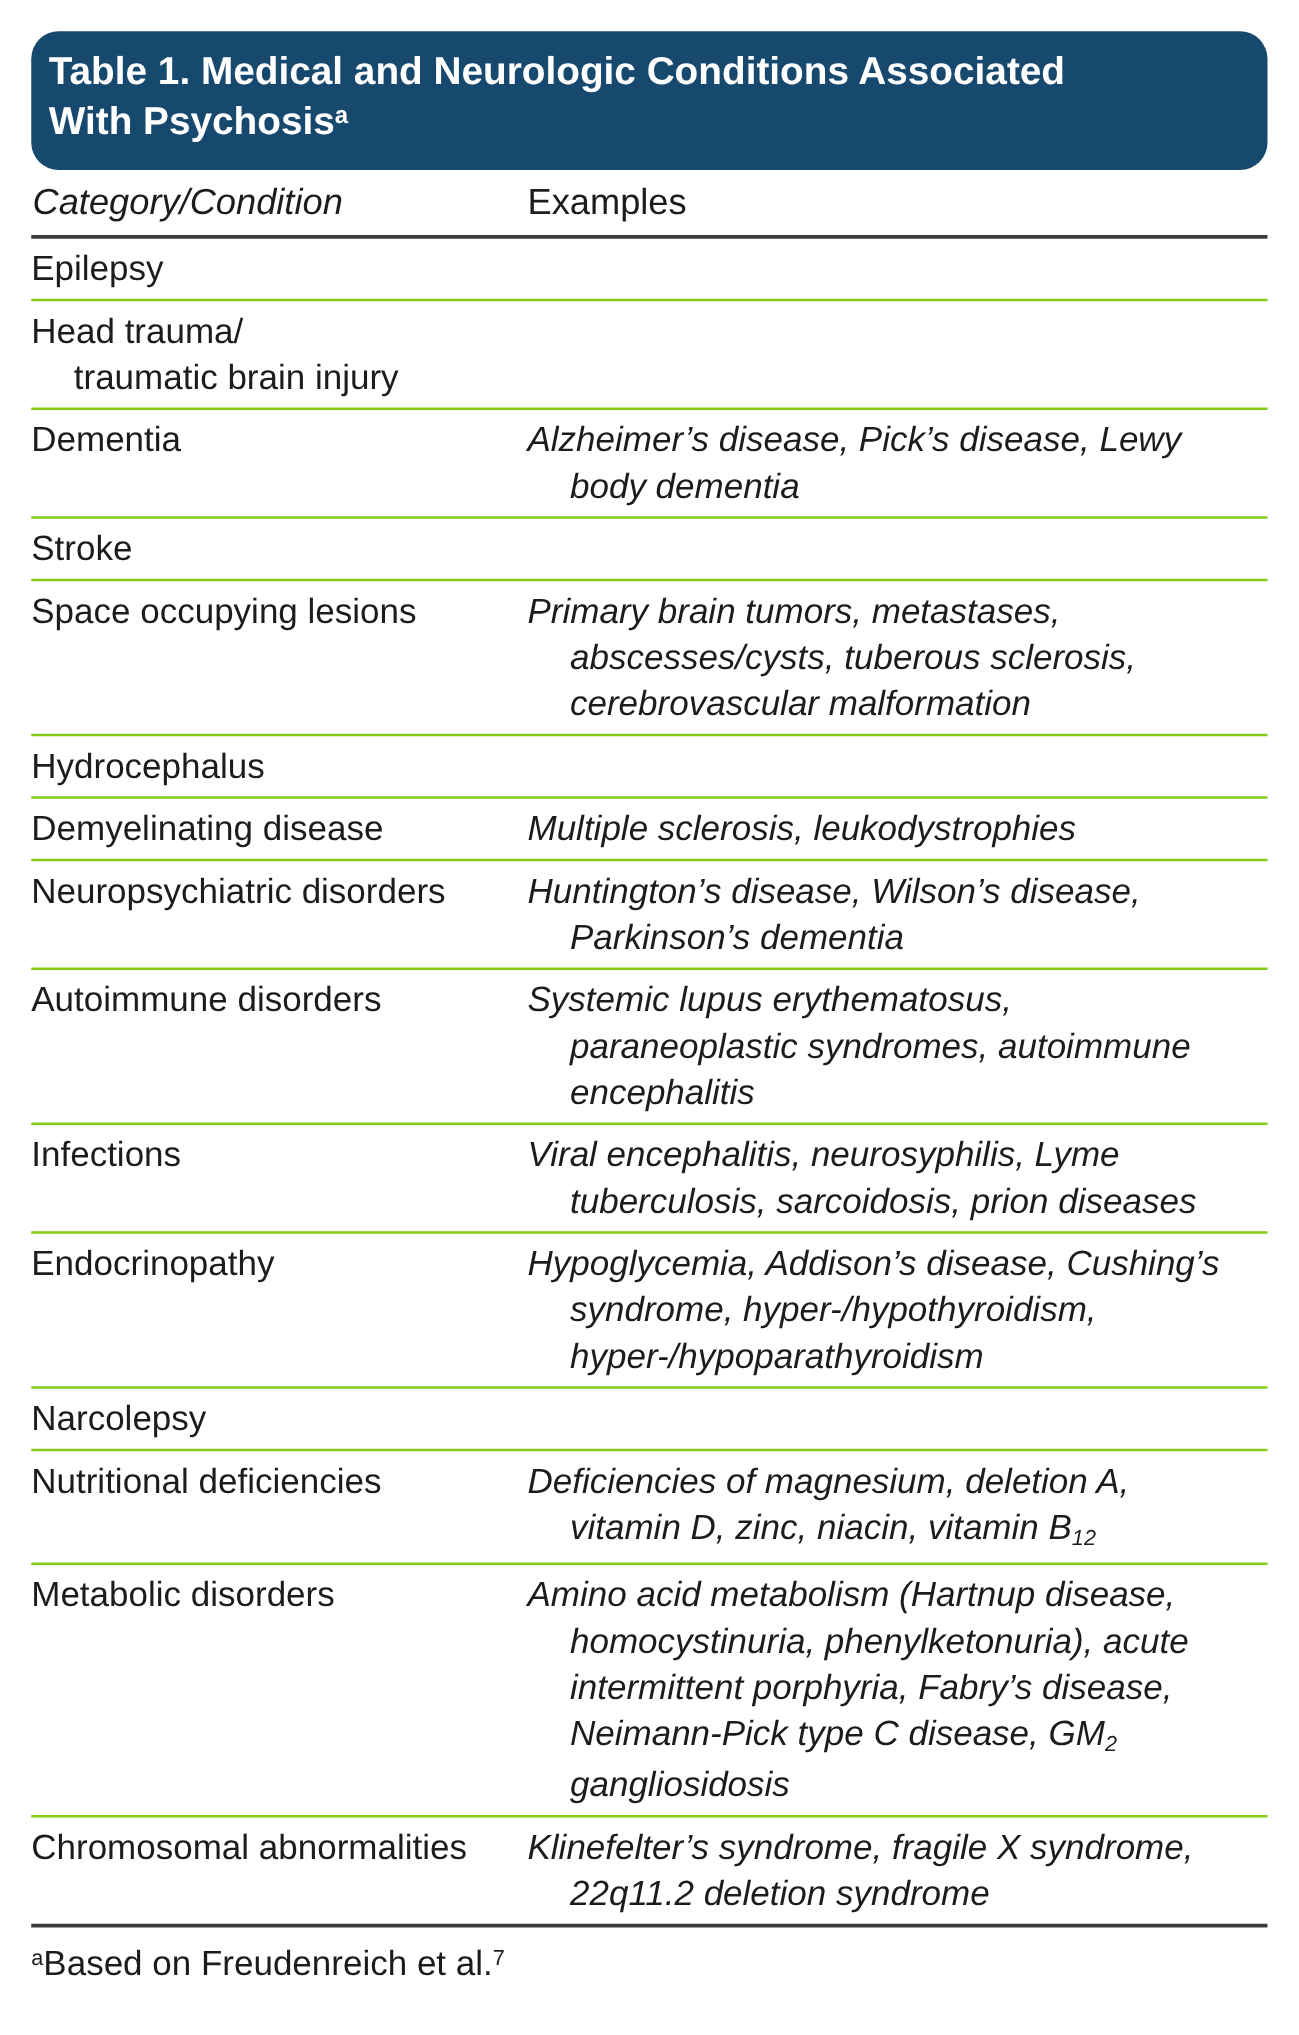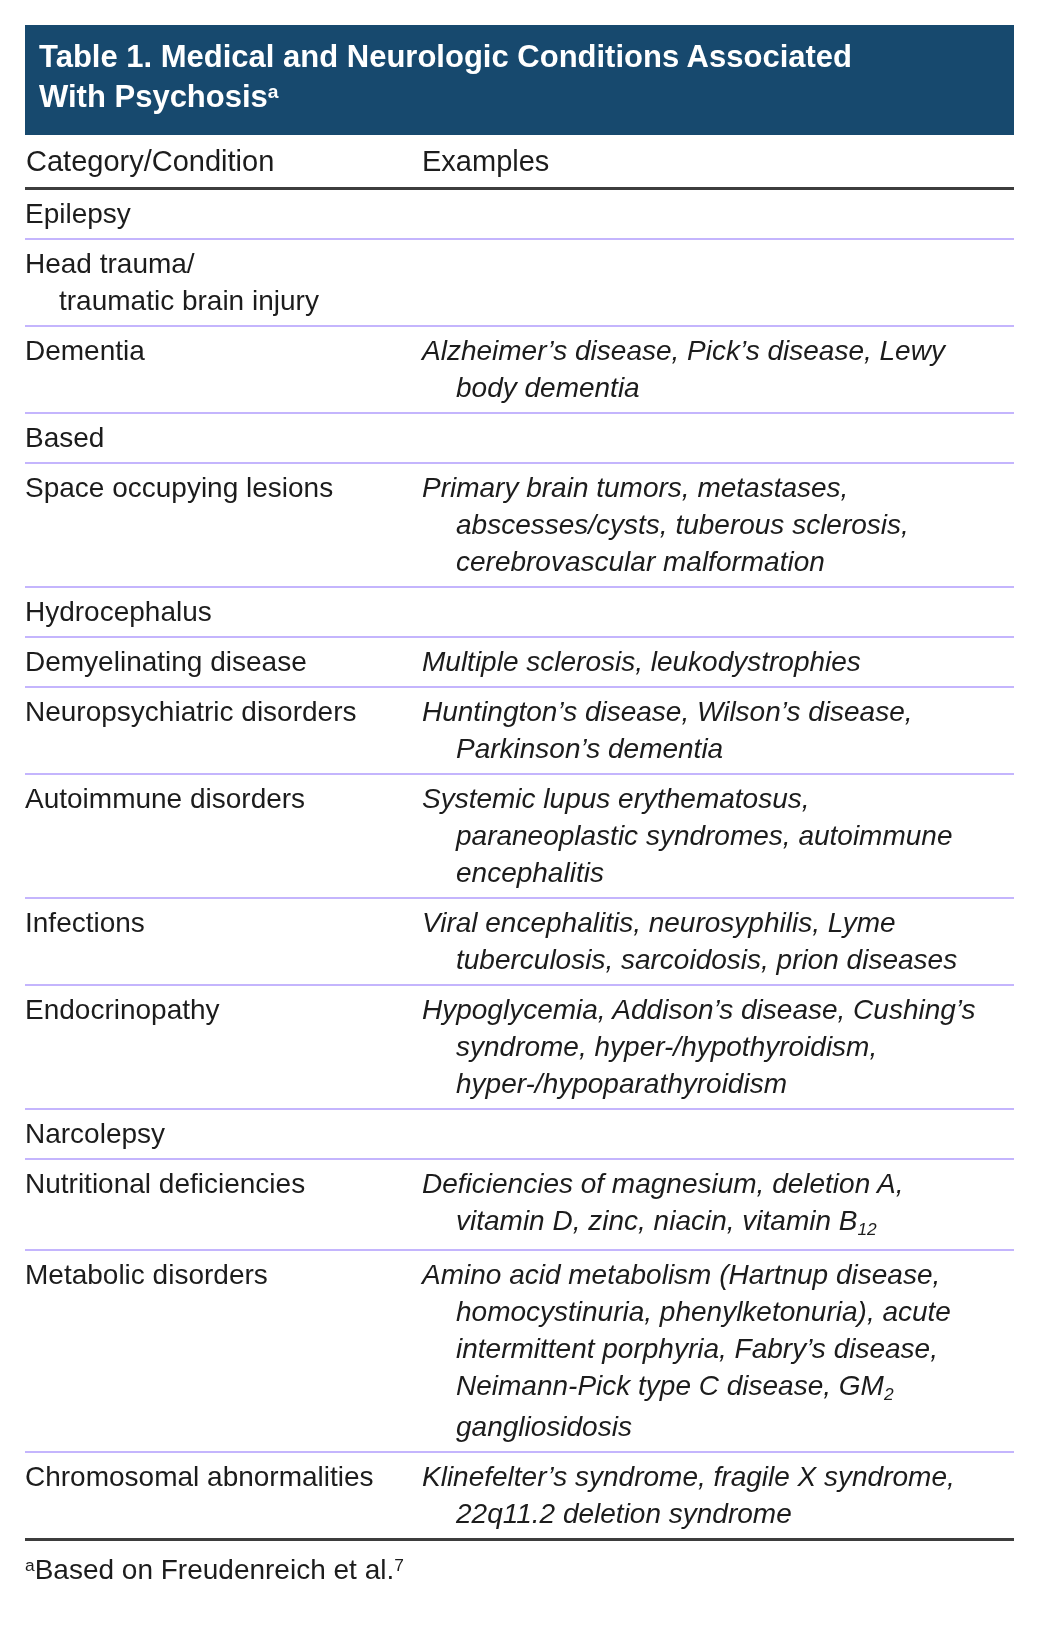--- a/index.html
+++ b/index.html
@@ -10,46 +10,47 @@
     font-family: "Liberation Sans", sans-serif;
     color: #1c1c1c;
     overflow: hidden;
   }
   .page { padding: 25px 25px 0 25px; }
 
   
   .title-bar {
     color: #ffffff;
     padding: 12px 14px 14px 14px;
+    border-radius: 22px;
   }
   .title-bar .tline {
     font-size: 31px;
     font-weight: bold;
     line-height: 40px;
     white-space: nowrap;
   }
   .title-bar sup { font-size: 0.62em; }
 
   
   .colhead {
     display: flex;
     align-items: flex-end;
     padding: 9px 0 9px 0;
     border-bottom: 3px solid #3d3d3d;
     font-size: 29px;
     line-height: 34px;
   }
-  .colhead .ch-cat { width: 397px; padding-left: 1px; }
+  .colhead .ch-cat { width: 397px; padding-left: 1px; font-style: italic; }
   .colhead .ch-ex  { flex: 1; text-align: left; }
 
   
   .row {
     display: flex;
     padding: 5px 0 6px 0;
-    border-bottom: 2px solid #c4b5fd;
+    border-bottom: 2px solid #84cc16;
   }
   .rows .row:last-child { border-bottom: 3px solid #3d3d3d; }
   .cell { }
   .cat { width: 397px; padding-right: 8px; }
   .ex  { flex: 1; font-style: italic; }
   .tline {
     font-size: 28px;
     line-height: 37px;
     white-space: nowrap;
   }
@@ -114,21 +115,21 @@
           <div class="tline">Dementia</div>
         </div>
     <div class="cell ex">
           <div class="tline">Alzheimer’s disease, Pick’s disease, Lewy</div>
           <div class="tline">body dementia</div>
         </div>
   </div>
 
   <div class="row">
     <div class="cell cat">
-          <div class="tline">Based</div>
+          <div class="tline">Stroke</div>
         </div>
     <div class="cell ex"></div>
   </div>
 
   <div class="row">
     <div class="cell cat">
           <div class="tline">Space occupying lesions</div>
         </div>
     <div class="cell ex">
           <div class="tline">Primary brain tumors, metastases,</div>

